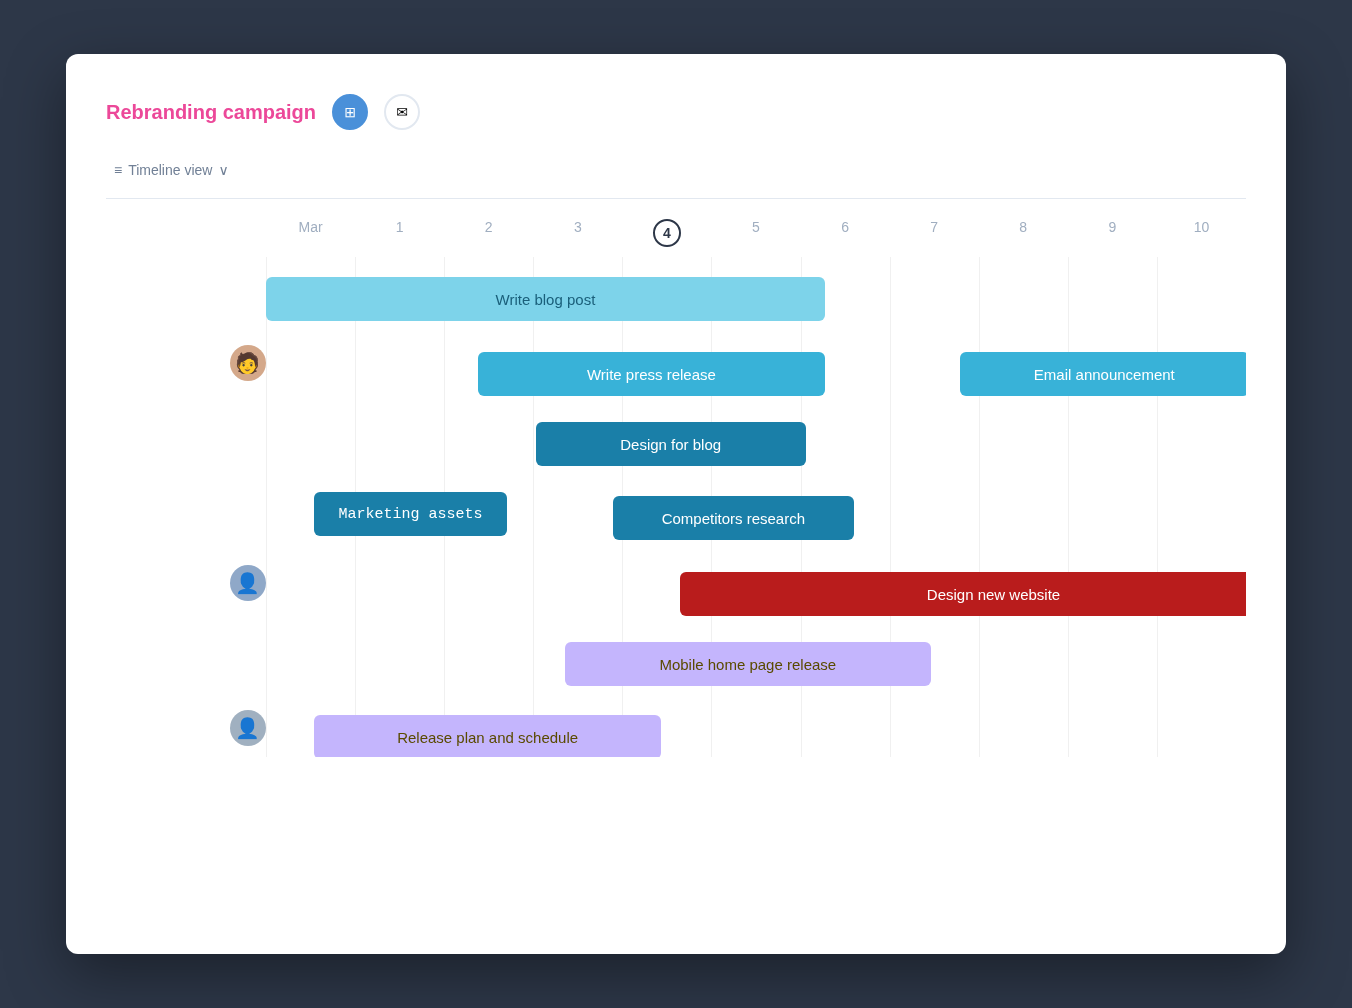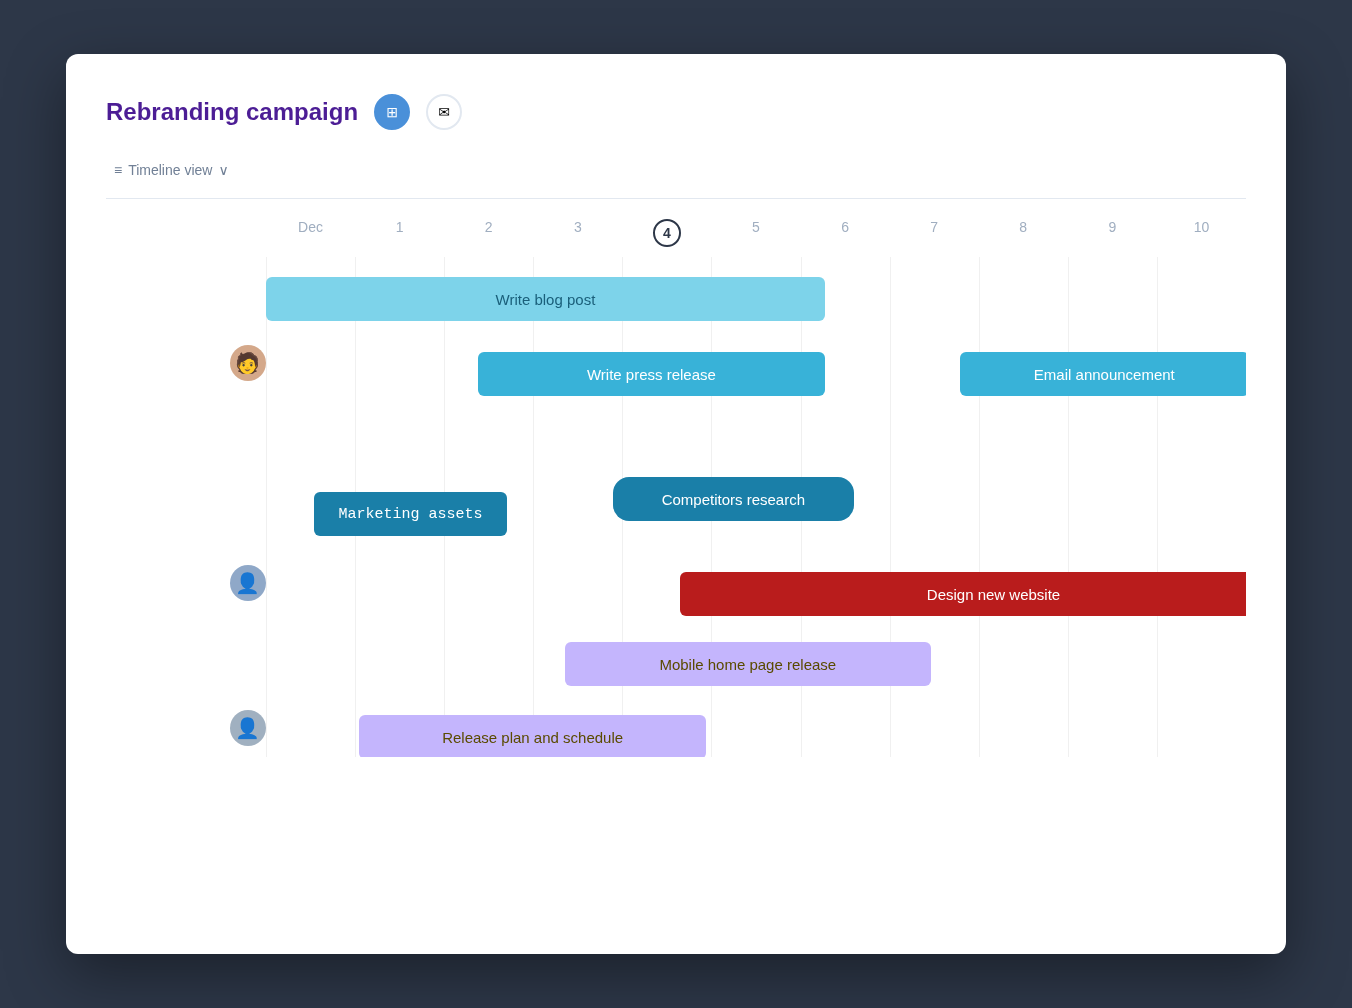--- a/index.html
+++ b/index.html
@@ -25,23 +25,23 @@
     }
 
     .header {
       display: flex;
       align-items: center;
       gap: 16px;
       margin-bottom: 28px;
     }
 
     .page-title {
-      font-size: 24px;
+      font-size: 20px;
       font-weight: 700;
-      color: #4c1d95;
+      color: #ec4899;
     }
 
     .icon-btn {
       width: 36px;
       height: 36px;
       border-radius: 50%;
       border: 2px solid #e2e8f0;
       background: #fff;
       display: flex;
       align-items: center;
@@ -208,21 +208,21 @@
       <span>Timeline view</span>
       <span>∨</span>
     </button>
   </div>
 
   <div class="timeline-wrapper">
 
     <div class="timeline-header">
       <div></div>
       <div class="timeline-header-cell">
-        <span>Dec</span>
+        <span>Mar</span>
       </div>
       <div class="timeline-header-cell">
         <span>1</span>
       </div>
       <div class="timeline-header-cell">
         <span>2</span>
       </div>
       <div class="timeline-header-cell">
         <span>3</span>
       </div>
@@ -274,25 +274,28 @@
           <span style="font-size:20px;">🧑</span>
         </div>
       </div>
       <div class="bar bar-mid-blue" style="left: calc(160px + 7.2 * 96.36px); width: calc(3.0 * 96.36px); top: 95px;">
         <span>Email announcement</span>
       </div>
       <div class="bar bar-mid-blue" style="left: calc(160px + 2.2 * 96.36px); width: calc(3.6 * 96.36px); top: 95px;">
         <span>Write press release</span>
       </div>
 
+      <div class="bar bar-dark-blue" style="left: calc(160px + 2.8 * 96.36px); width: calc(2.8 * 96.36px); top: 165px;">
+        <span>Design for blog</span>
+      </div>
 
       <div class="bar bar-dark-blue" style="left: calc(160px + 0.5 * 96.36px); width: calc(2.0 * 96.36px); top: 235px; font-family: Liberation Mono, monospace;">
         <span>Marketing assets</span>
       </div>
-      <div class="bar bar-dark-blue" style="left: calc(160px + 3.6 * 96.36px); width: calc(2.5 * 96.36px); top: 220px; border-radius: 16px;">
+      <div class="bar bar-dark-blue" style="left: calc(160px + 3.6 * 96.36px); width: calc(2.5 * 96.36px); top: 239px;">
         <span>Competitors research</span>
       </div>
 
       <div style="position:absolute; left:124px; top:308px; display:flex; align-items:center;">
         <div class="avatar" style="background: #8fa8c8;">
           <span style="font-size:20px;">👤</span>
         </div>
       </div>
       <div class="bar bar-teal" style="left: calc(160px + 4.3 * 96.36px); width: calc(6.5 * 96.36px); top: 315px;">
         <span>Design new website</span>
@@ -300,20 +303,20 @@
 
       <div class="bar bar-yellow" style="left: calc(160px + 3.1 * 96.36px); width: calc(3.8 * 96.36px); top: 385px;">
         <span>Mobile home page release</span>
       </div>
 
       <div style="position:absolute; left:124px; top:453px; display:flex; align-items:center;">
         <div class="avatar" style="background: #a0b0c0;">
           <span style="font-size:20px;">👤</span>
         </div>
       </div>
-      <div class="bar bar-yellow" style="left: calc(160px + 0.5 * 96.36px); width: calc(3.6 * 96.36px); top: 458px; margin-left: 45px;">
+      <div class="bar bar-yellow" style="left: calc(160px + 0.5 * 96.36px); width: calc(3.6 * 96.36px); top: 458px;">
         <span>Release plan and schedule</span>
       </div>
 
     </div>
   </div>
 
 </div>
 
 </body></html>

